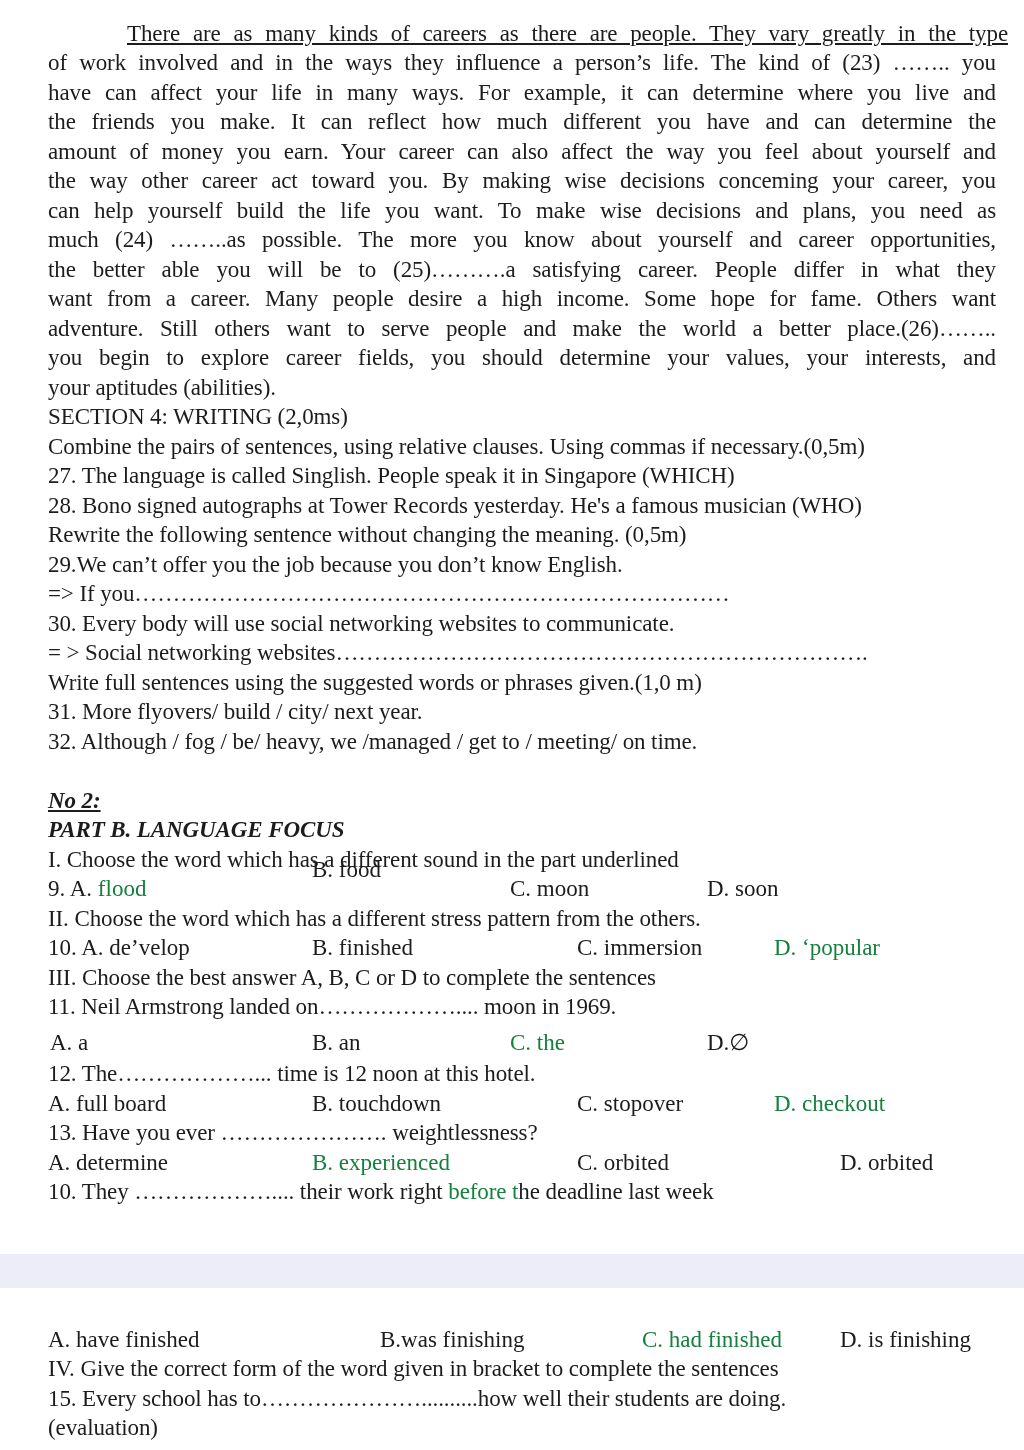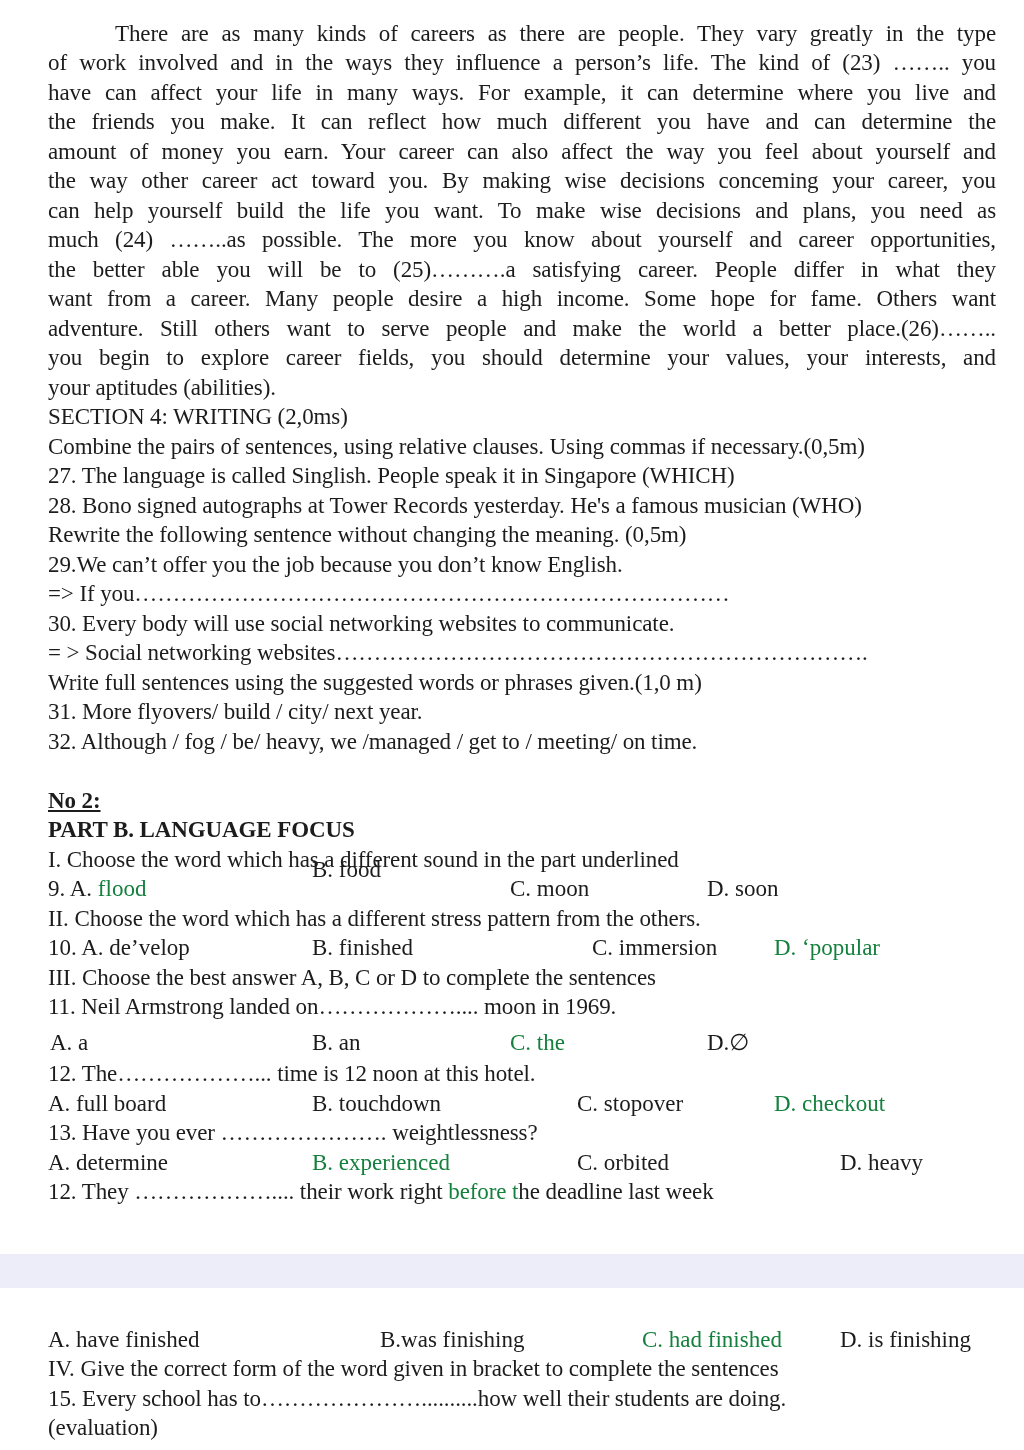--- a/index.html
+++ b/index.html
@@ -7,23 +7,23 @@
     width: 1024px; height: 1450px; overflow: hidden; position: relative;
     font-family: "Liberation Serif", "DejaVu Serif", serif;
     color: #1c1c1c;
   }
   .page { position: absolute; left: 0; top: 0; width: 1024px; }
   .line {
     position: absolute; left: 48px; font-size: 23px; line-height: 30px;
     white-space: nowrap; letter-spacing: -0.1px;
   }
   .just { width: 948px; text-align: justify; text-align-last: justify; }
-  .indent { left: 115px; width: 881px; }
+  .indent { left: 127px; width: 881px; text-decoration: underline; }
   .red { color: #15803d; }
-  .bold { font-weight: bold; }
+  .bold { font-weight: bold; font-style: italic; }
   .ul { text-decoration: underline; }
   .opt { position: absolute; font-size: 23px; line-height: 30px; white-space: nowrap; }
   .band {
     position: absolute; left: 0; top: 1254px; width: 1024px; height: 34px;
     background: #ecedf9;
   }
 </style>
 </head>
 <body>
 
@@ -72,21 +72,21 @@
       <span class="opt" style="left:312px;top:855px">B. food</span>
       <span class="opt" style="left:510px;top:874px">C. moon</span>
       <span class="opt" style="left:707px;top:874px">D. soon</span>
     </div>
 
     <div class="line" style="top:904px">II.  Choose the word which has a different stress pattern from the others.</div>
 
     <div>
       <span class="opt" style="left:48px;top:933px">10. A. de’velop</span>
       <span class="opt" style="left:312px;top:933px">B. finished</span>
-      <span class="opt" style="left:592px;top:933px">C. immersion</span>
+      <span class="opt" style="left:577px;top:933px">C. immersion</span>
       <span class="opt red" style="left:774px;top:933px">D. ‘popular</span>
     </div>
 
     <div class="line" style="top:963px">III. Choose the best answer A, B, C or D to complete the sentences</div>
 
     <div>
       <div class="line" style="top:992px">11. Neil Armstrong landed on……………….... moon in 1969.</div>
       <span class="opt" style="left:50px;top:1028px">A. a</span>
       <span class="opt" style="left:312px;top:1028px">B. an</span>
       <span class="opt red" style="left:510px;top:1028px">C. the</span>
@@ -99,25 +99,25 @@
       <span class="opt" style="left:312px;top:1089px">B. touchdown</span>
       <span class="opt" style="left:577px;top:1089px">C. stopover</span>
       <span class="opt red" style="left:774px;top:1089px">D. checkout</span>
     </div>
 
     <div>
       <div class="line" style="top:1118px">13. Have you ever …………………. weightlessness?</div>
       <span class="opt" style="left:48px;top:1148px">A. determine</span>
       <span class="opt red" style="left:312px;top:1148px">B. experienced</span>
       <span class="opt" style="left:577px;top:1148px">C. orbited</span>
-      <span class="opt" style="left:840px;top:1148px">D. heavy</span>
+      <span class="opt" style="left:840px;top:1148px">D. orbited</span>
     </div>
 
     <div class="line" style="top:1177px">
-      <span>12. They ……………….... their work right </span><span class="red">before t</span><span>he deadline last week</span>
+      <span>10. They ……………….... their work right </span><span class="red">before t</span><span>he deadline last week</span>
     </div>
   </div>
 
   <div class="band"></div>
 
   <div>
     <span class="opt" style="left:48px;top:1325px">A. have finished</span>
     <span class="opt" style="left:380px;top:1325px">B.was finishing</span>
     <span class="opt red" style="left:642px;top:1325px">C. had finished</span>
     <span class="opt" style="left:840px;top:1325px">D. is finishing</span>

